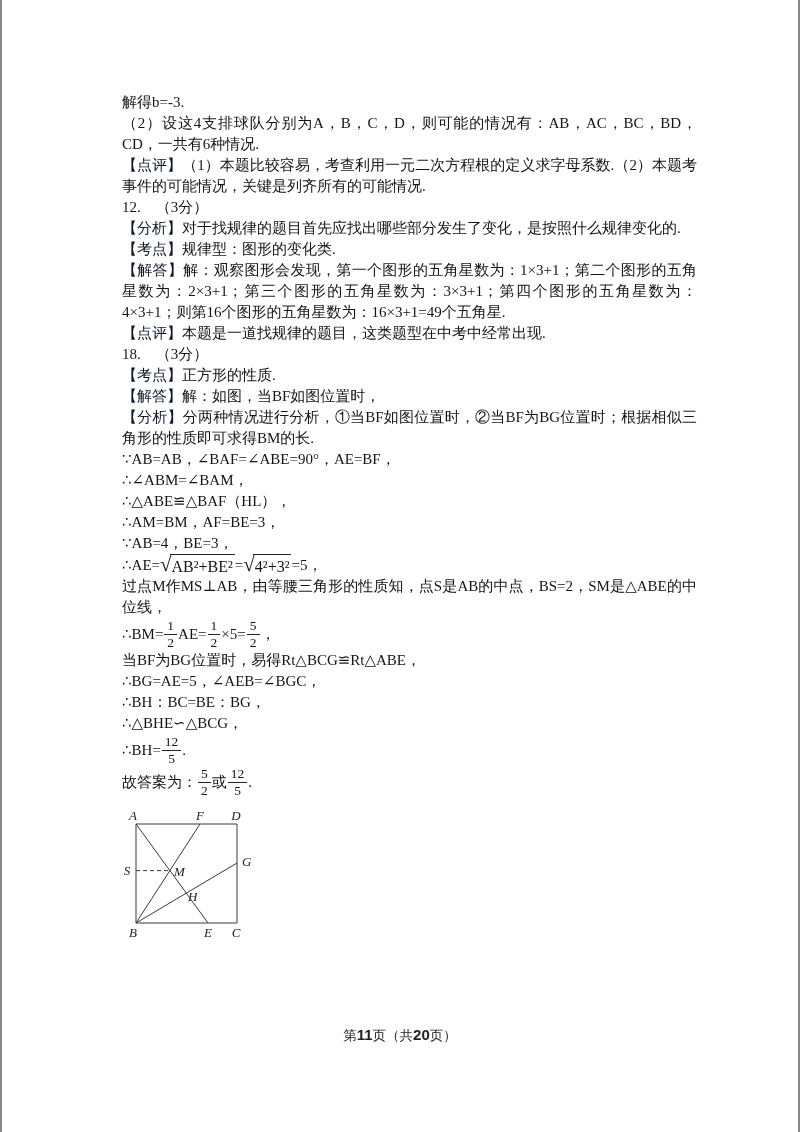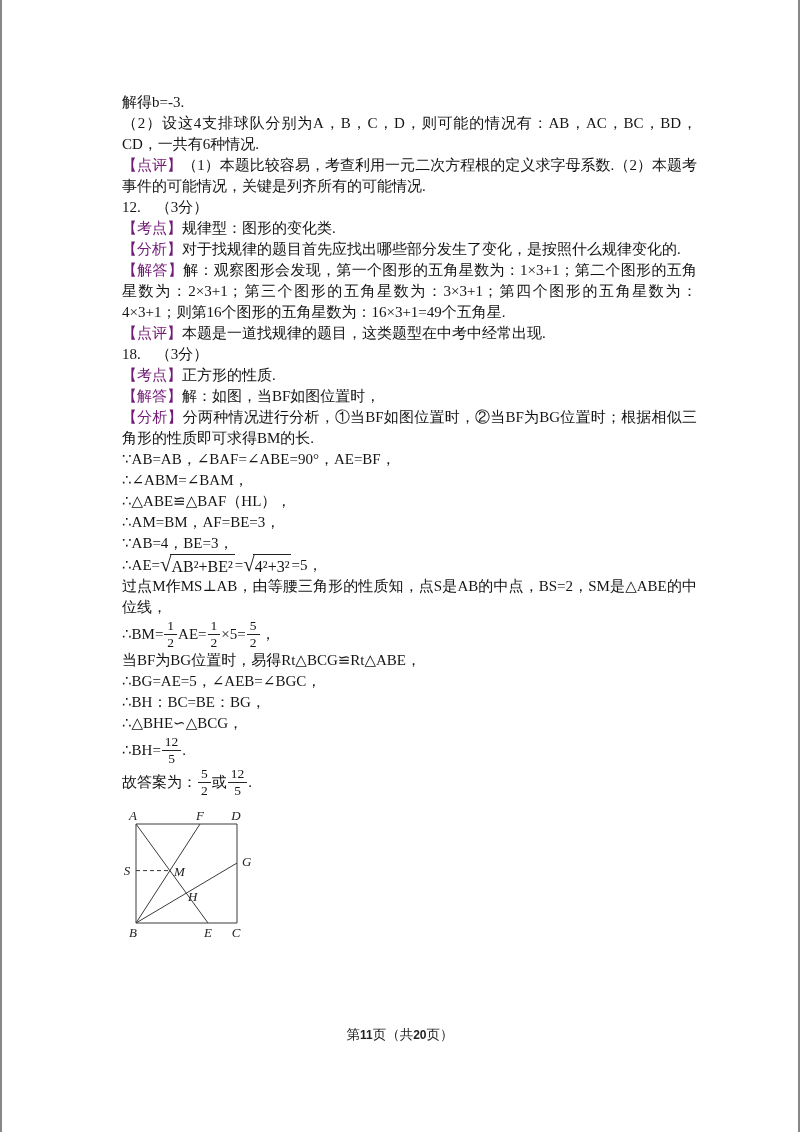--- a/index.html
+++ b/index.html
@@ -12,21 +12,21 @@
     color:#141414;
     overflow:hidden;
   }
   .content{
     position:absolute;
     left:120px;top:92px;width:575px;
     font-size:15px;line-height:21px;
     text-align:justify;
   }
   .content p{margin:0;}
-  .label{color:#701a75;}
+  .label{color:#0f172a;}
   
   .mline{
     display:flex;align-items:center;flex-wrap:nowrap;
     margin:5px 0;white-space:nowrap;text-align:left;
   }
   .frac{
     display:inline-flex;flex-direction:column;align-items:center;
     font-size:13.5px;line-height:1.15;padding:0 1px;
   }
   .frac .n{border-bottom:1px solid #222;padding:0 3px;}
@@ -42,36 +42,36 @@
   .geo-label{
     font-family:"Liberation Serif","DejaVu Serif",serif;
     font-style:italic;font-size:13px;fill:#222;
   }
   .footer{
     position:absolute;top:1026px;left:0;width:100%;
     text-align:center;font-size:13.5px;color:#222;
   }
   .footer b{
     font-family:"Liberation Sans","DejaVu Sans",sans-serif;
-    font-size:12px;font-weight:bold;
+    font-size:15px;font-weight:bold;
   }
 </style>
 </head>
 <body>
 
 <div class="page">
   <div class="content">
 
     <p>解得b=-3.</p>
     <p>（2）设这4支排球队分别为A，B，C，D，则可能的情况有：AB，AC，BC，BD，CD，一共有6种情况.</p>
     <p><span class="label">【点评】</span><span>（1）本题比较容易，考查利用一元二次方程根的定义求字母系数.（2）本题考事件的可能情况，关键是列齐所有的可能情况.</span></p>
 
     <p>12.　（3分）</p>
+    <p><span class="label">【分析】</span><span>对于找规律的题目首先应找出哪些部分发生了变化，是按照什么规律变化的.</span></p>
     <p><span class="label">【考点】</span><span>规律型：图形的变化类.</span></p>
-    <p><span class="label">【分析】</span><span>对于找规律的题目首先应找出哪些部分发生了变化，是按照什么规律变化的.</span></p>
     <p><span class="label">【解答】</span><span>解：观察图形会发现，第一个图形的五角星数为：1×3+1；第二个图形的五角星数为：2×3+1；第三个图形的五角星数为：3×3+1；第四个图形的五角星数为：4×3+1；则第16个图形的五角星数为：16×3+1=49个五角星.</span></p>
     <p><span class="label">【点评】</span><span>本题是一道找规律的题目，这类题型在中考中经常出现.</span></p>
 
     <p>18.　（3分）</p>
     <p><span class="label">【考点】</span><span>正方形的性质.</span></p>
     <p><span class="label">【解答】</span><span>解：如图，当BF如图位置时，</span></p>
     <p><span class="label">【分析】</span><span>分两种情况进行分析，①当BF如图位置时，②当BF为BG位置时；根据相似三角形的性质即可求得BM的长.</span></p>
 
     <p>∵AB=AB，∠BAF=∠ABE=90°，AE=BF，</p>
     <p>∴∠ABM=∠BAM，</p>

